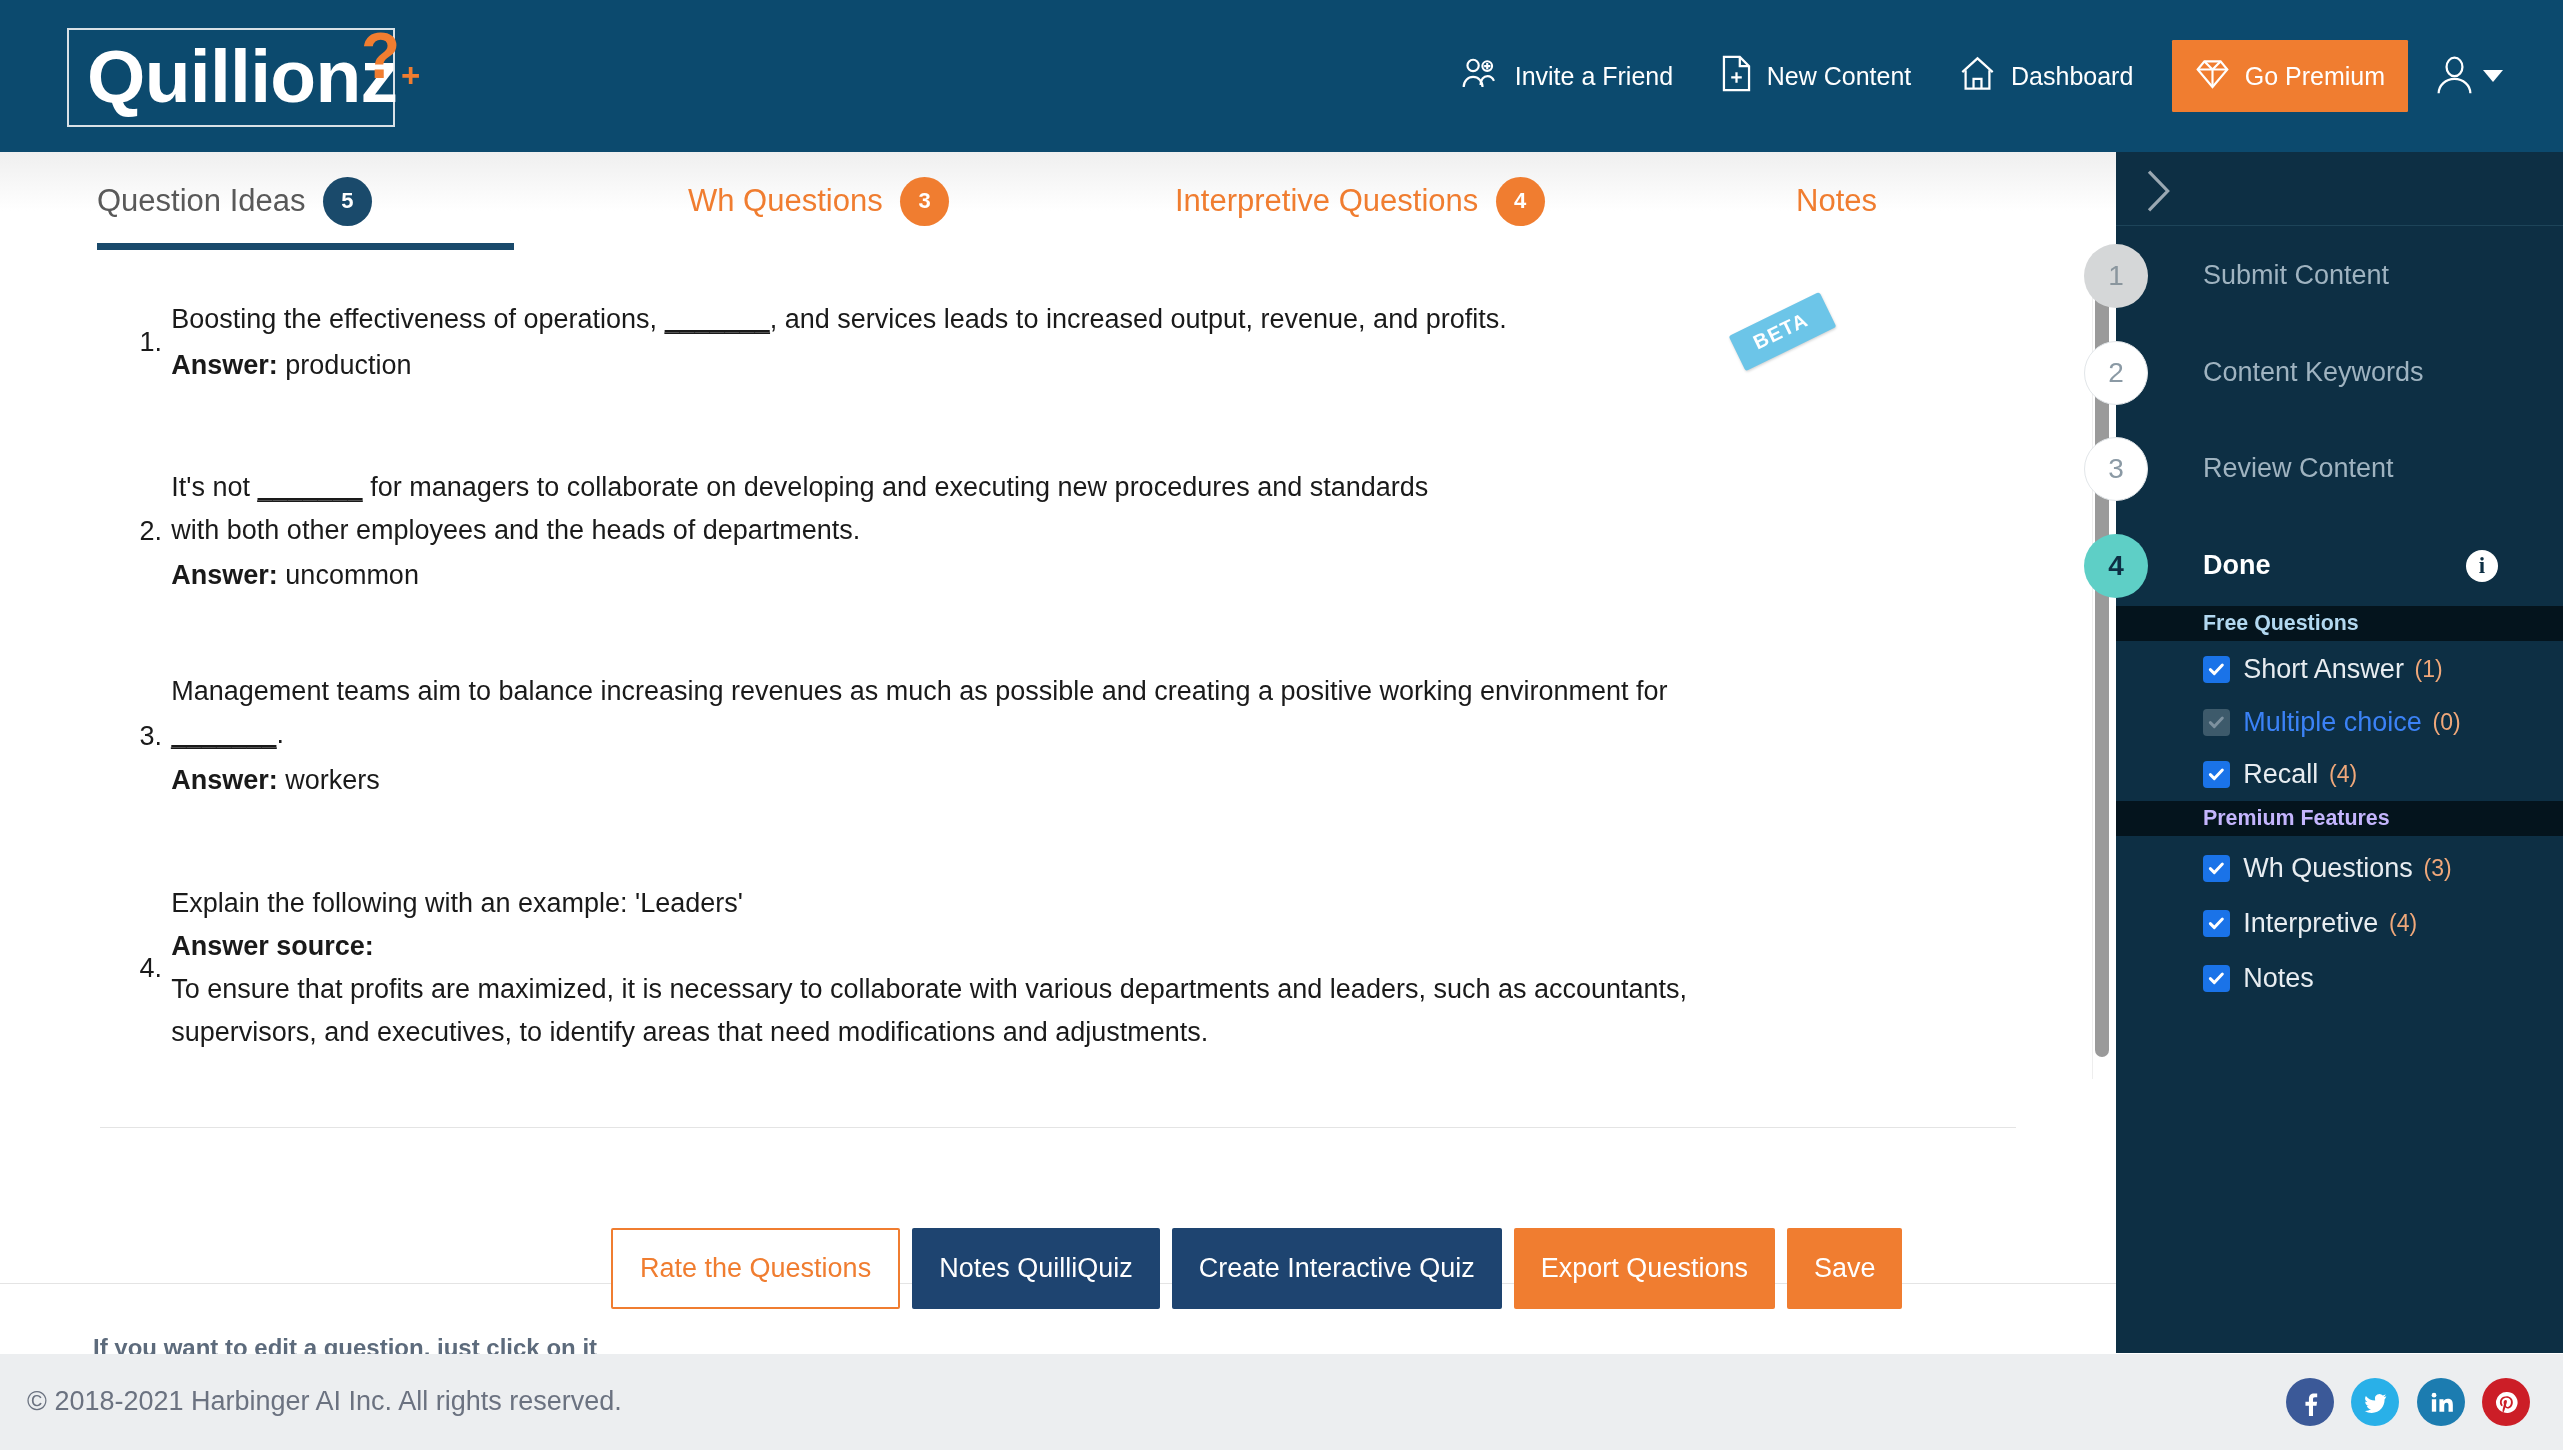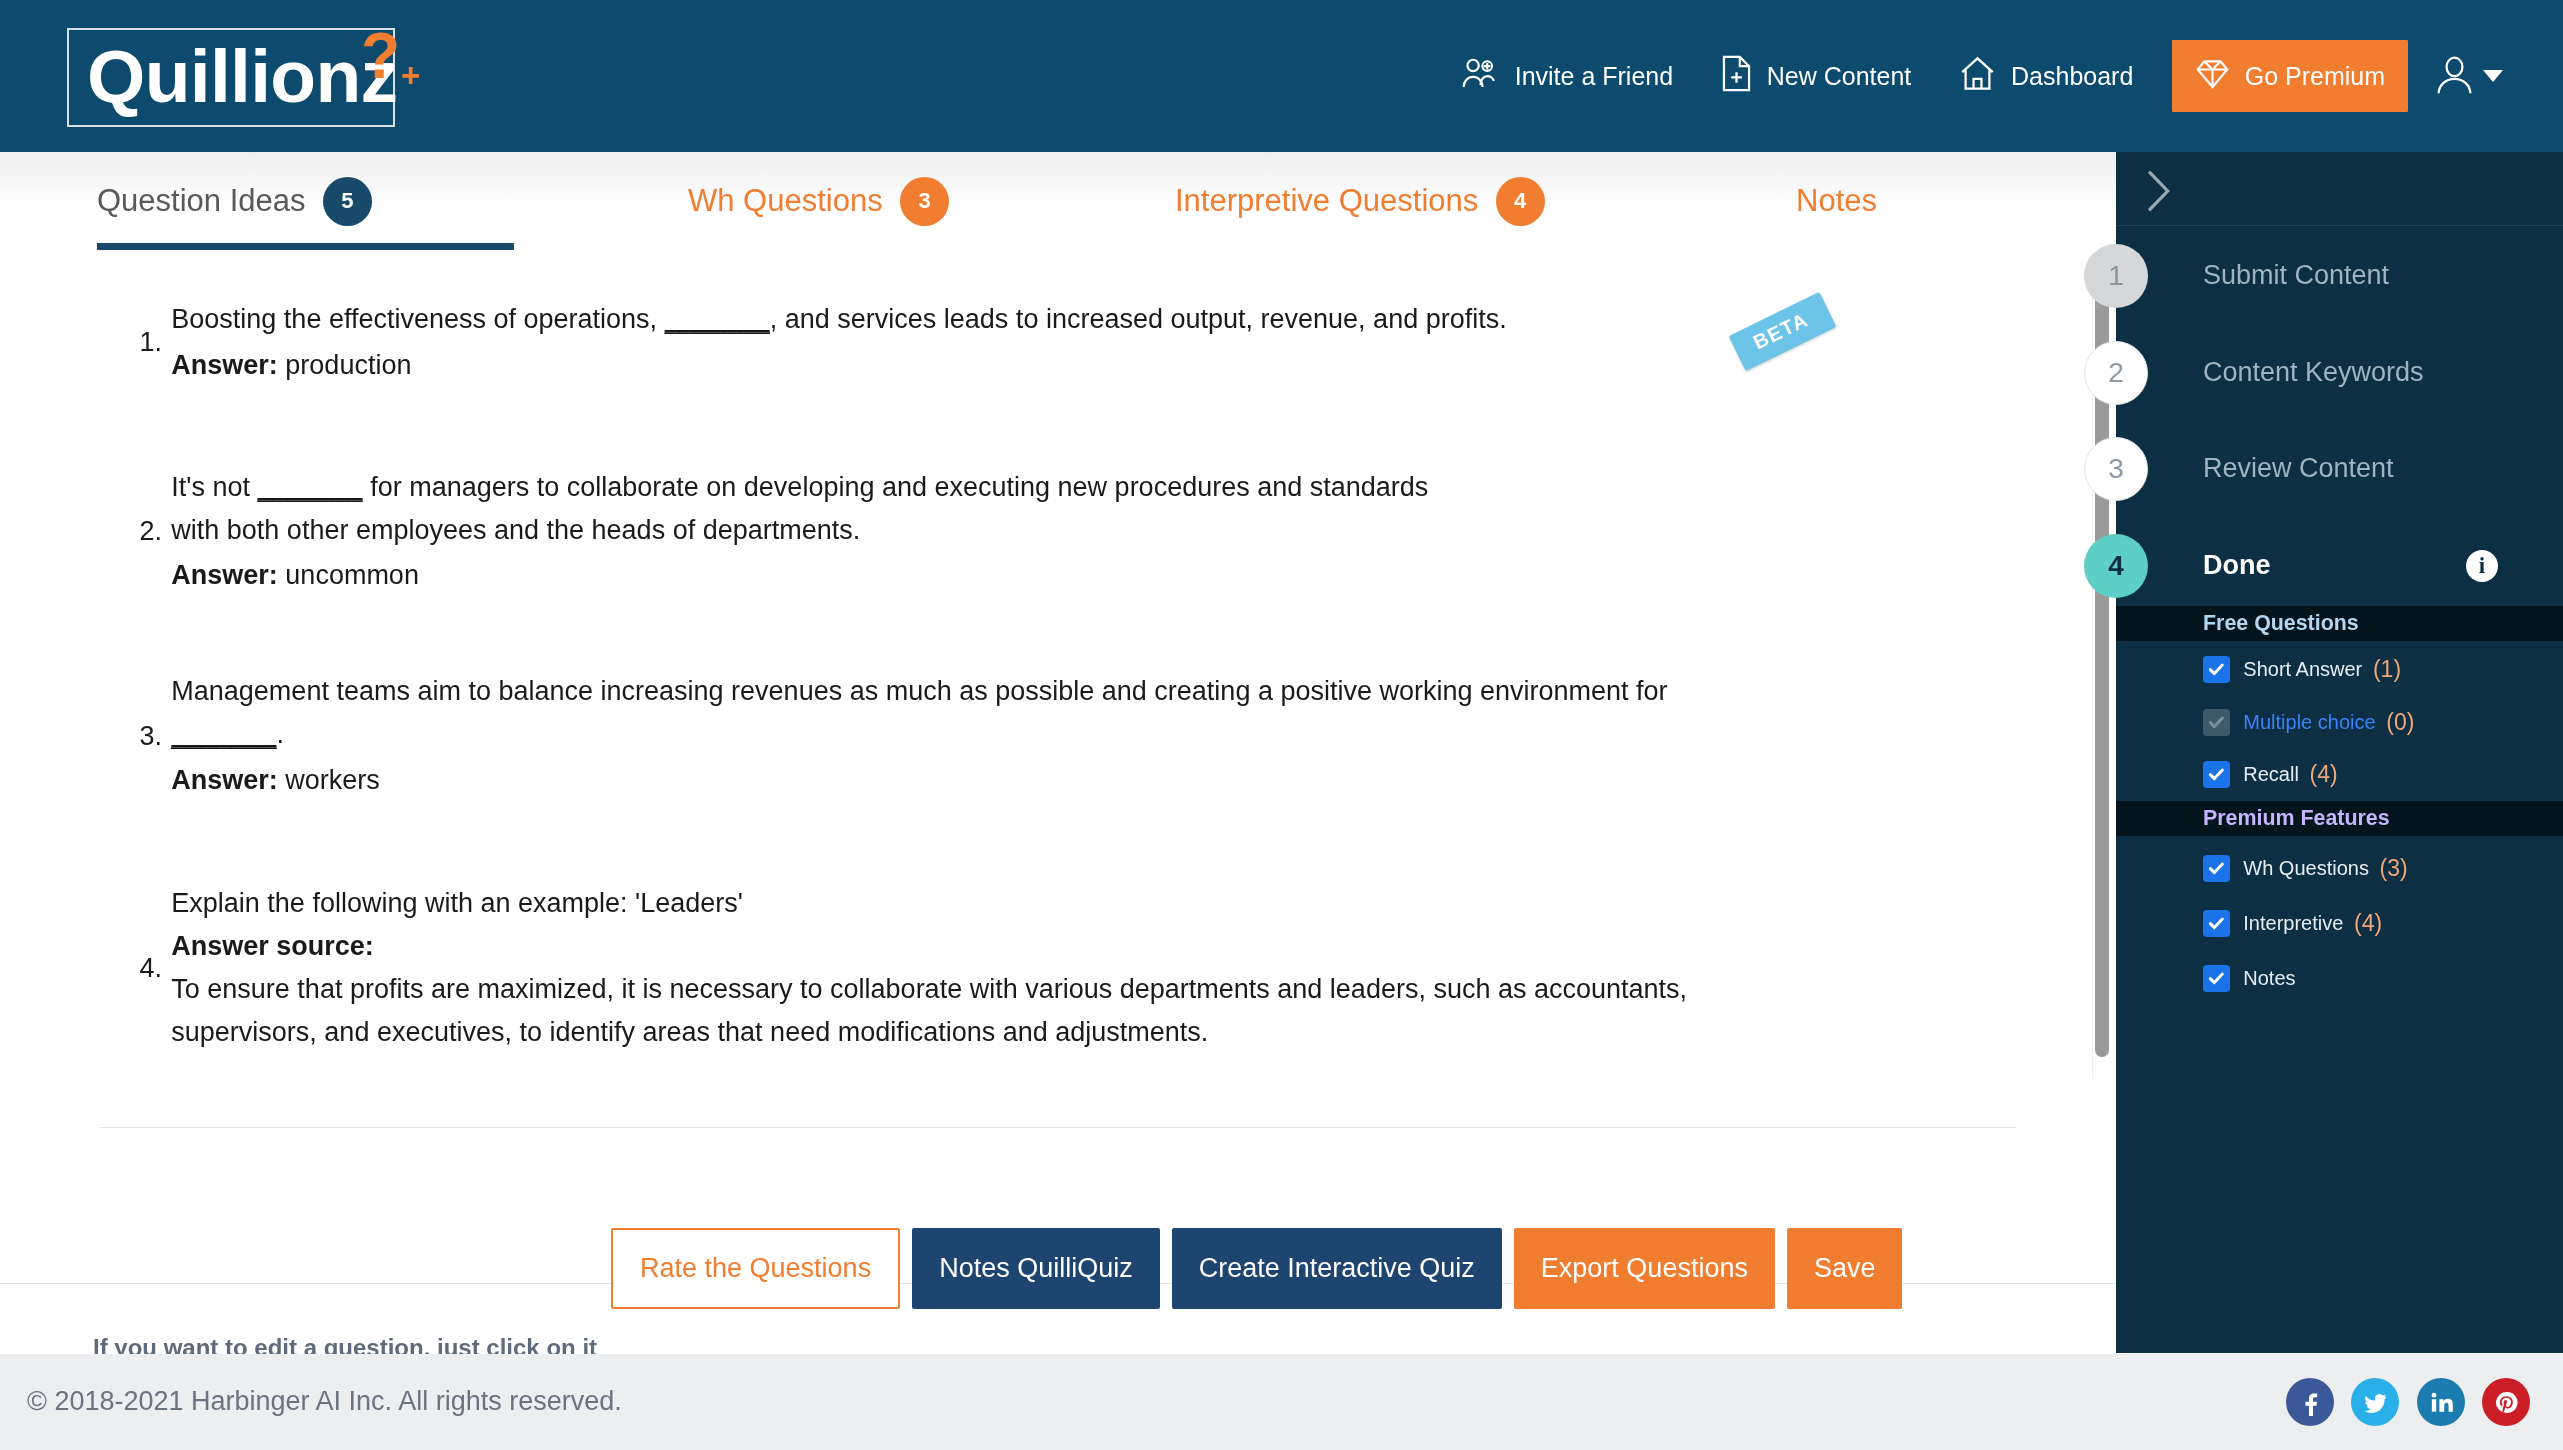--- a/index.html
+++ b/index.html
@@ -253,21 +253,21 @@
     cursor: pointer;
   }
   .cbox {
     width: 27px; height: 27px; border-radius: 4px;
     background: #1a73e8;
     display: flex; align-items: center; justify-content: center;
     flex: 0 0 27px;
   }
   .cbox.disabled { background: #3d5a6b; }
   .cbox svg { display: block; }
-  .cb-label { font-size: 20px; color: #e8edf1; margin-left: 13.3px; white-space: nowrap; }
+  .cb-label { font-size: 27px; color: #e8edf1; margin-left: 13.3px; white-space: nowrap; }
   .cb-label.disabled { color: #3b82f6; }
   .cb-count { font-size: 23px; color: #f0a87a; margin-left: 10.7px; }
 
   
   .page-footer {
     position: absolute; left: 0; top: 1354px;
     width: 2563px; height: 97px;
     background: #eceef0;
   }
   .copyright {

